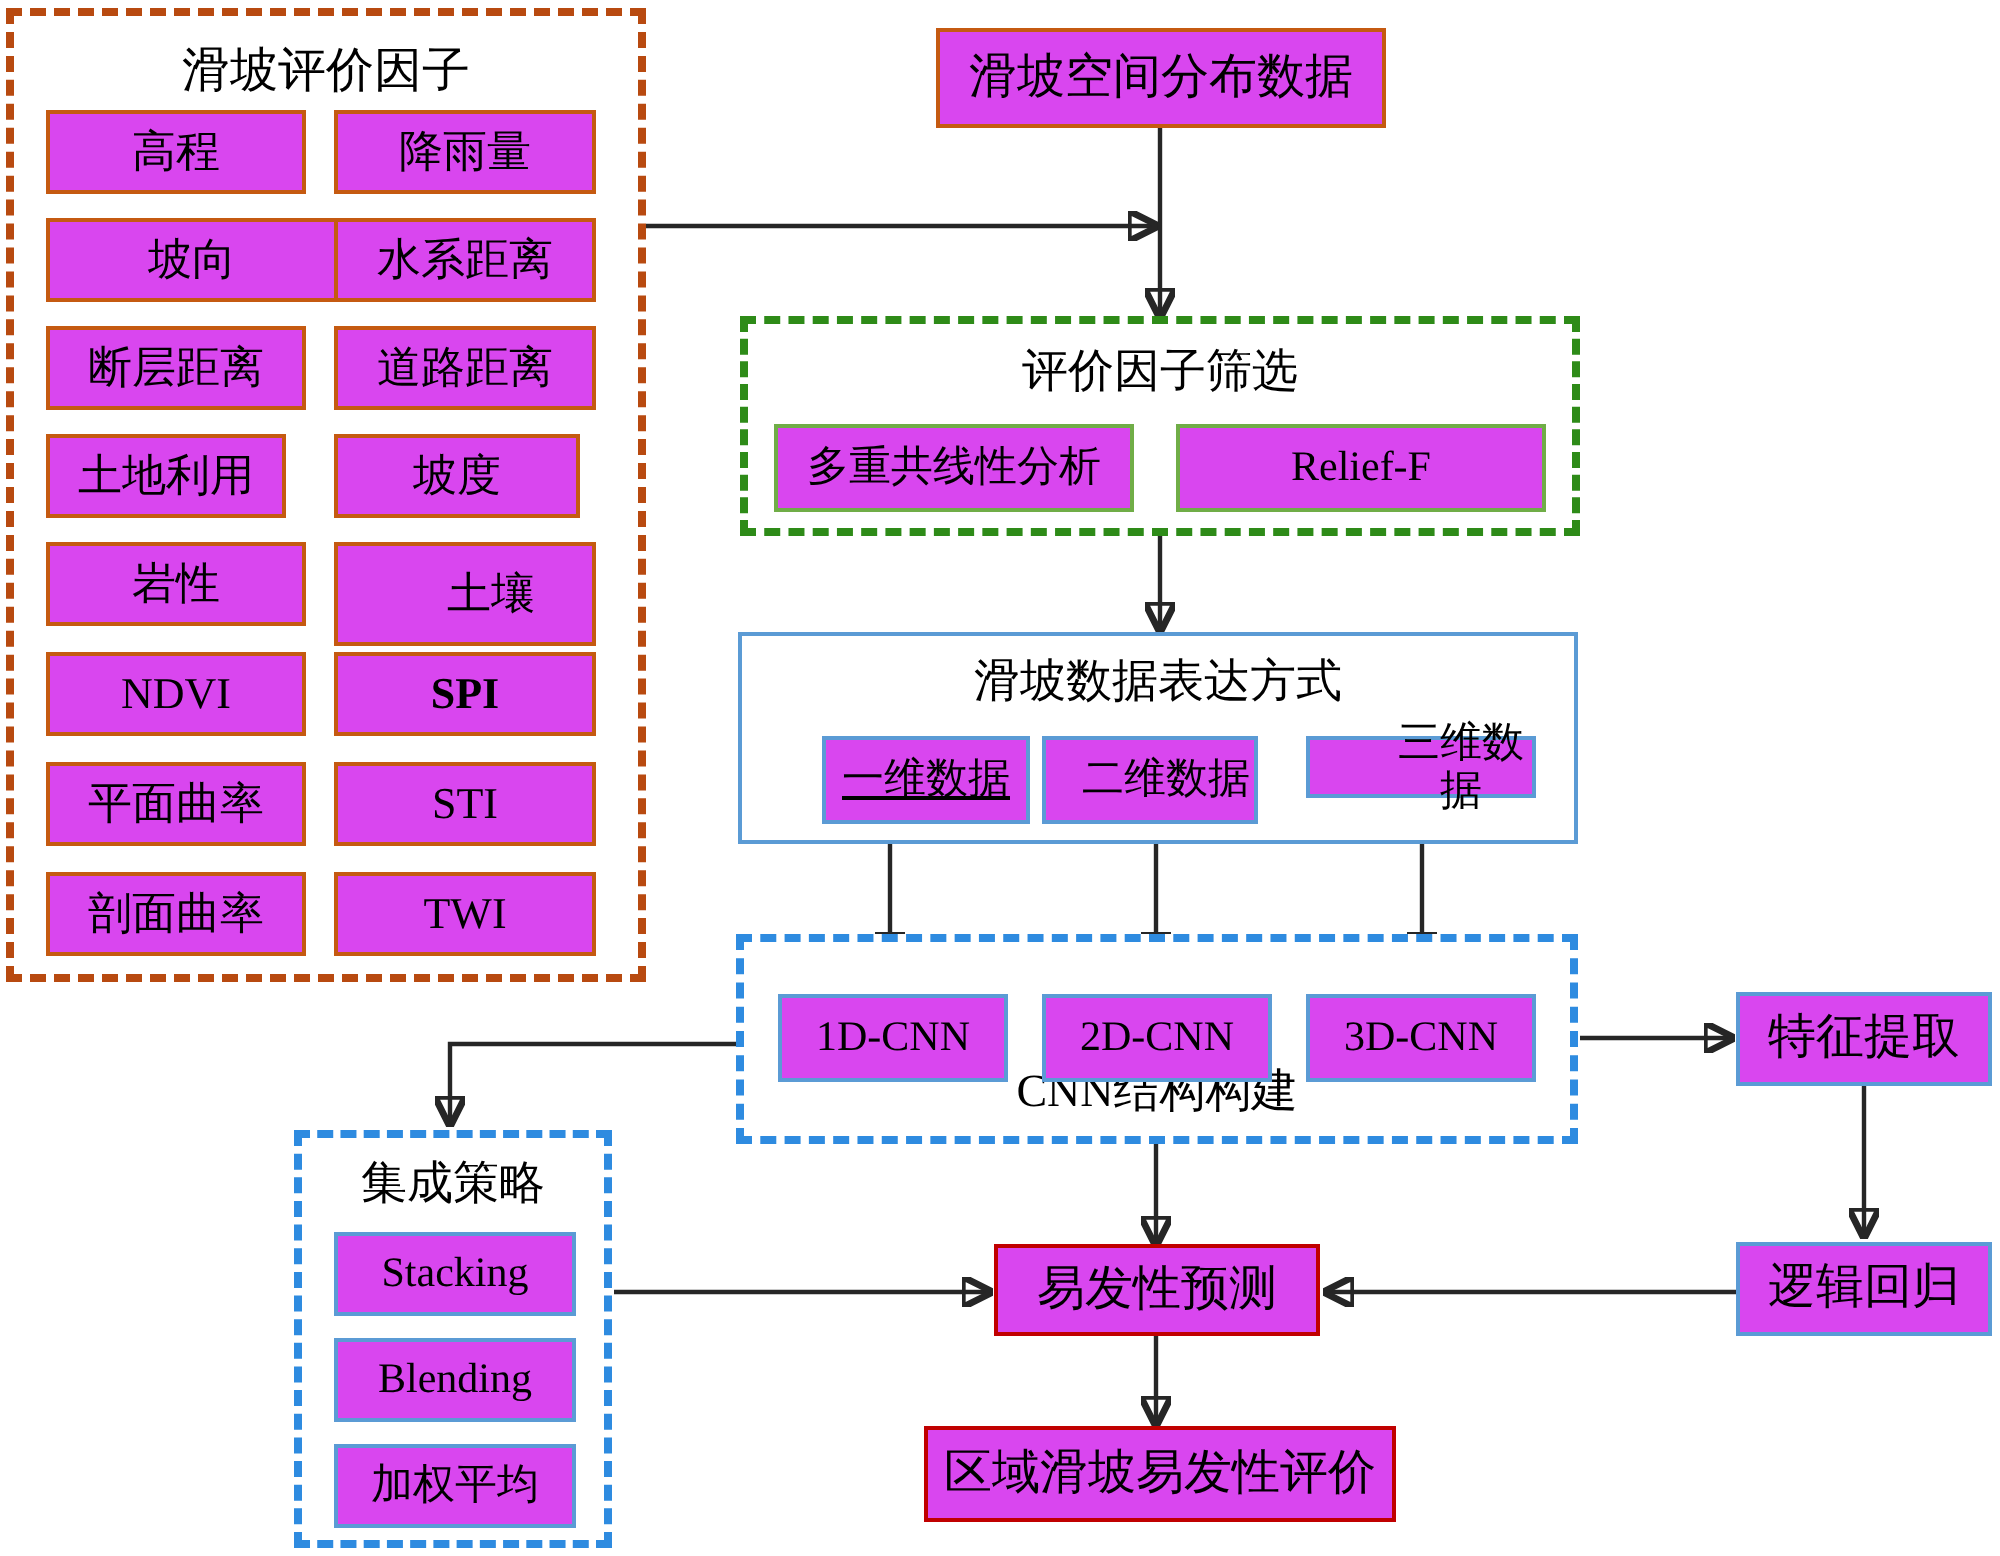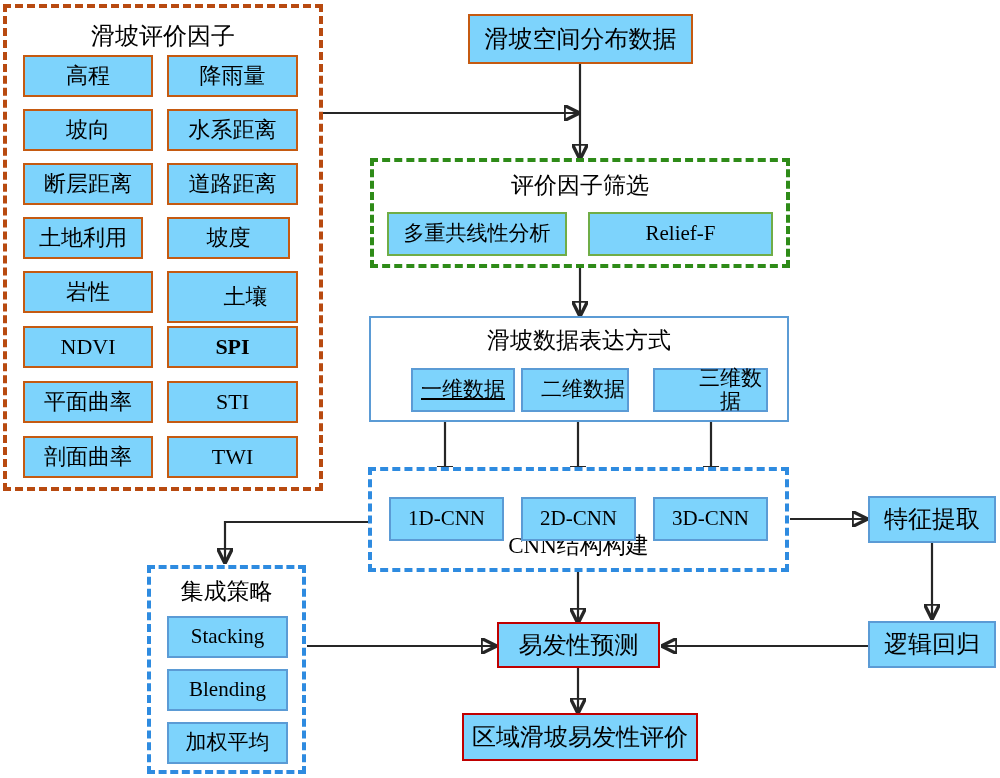--- a/index.html
+++ b/index.html
@@ -1,21 +1,21 @@
 <!DOCTYPE html>
 <html><head>
 <meta charset="utf-8">
 <style>
   html,body{margin:0;padding:0;background:#ffffff;}
   body{width:1000px;height:778px;position:relative;overflow:hidden;
        font-family:"Liberation Serif","DejaVu Serif",serif;color:#000;}
   #canvas{position:relative;width:1000px;height:778px;}
 
   .box{position:absolute;box-sizing:border-box;display:flex;align-items:center;
-       justify-content:center;text-align:center;background:#7dd3fc;line-height:1.1;}
+       justify-content:center;text-align:center;background:#d946ef;line-height:1.1;}
 
   
   .bd-orange{border:2px solid #C55A11;}
   .bd-orange-dash{border:4px dashed #B84A10;}
   .bd-green{border:2px solid #70AD47;}
   .bd-green-dash{border:4px dashed #2E8B18;}
   .bd-blue{border:2px solid #5B9BD5;}
   .bd-blue-dash{border:4px dashed #2E8BE0;}
   .bd-red{border:2px solid #C00000;}
 
@@ -68,21 +68,21 @@
     <line x1="578" y1="668" x2="578" y2="712" marker-end="url(#ah)"></line>
   </svg>
 
   <div class="grp bd-orange-dash" style="left:3px;top:4px;width:320px;height:487px;">
     <div class="grp-title" style="top:16px;font-size:24px;">滑坡评价因子</div>
   </div>
 
   <div class="box bd-orange lbl" style="left:23px;top:55px;width:130px;height:42px;">
     <span>高程</span>
     </div>
-  <div class="box bd-orange lbl" style="left:23px;top:109px;width:130px;height:42px;">
+  <div class="box bd-orange lbl" style="left:23px;top:109px;width:146px;height:42px;">
     <span>坡向</span>
     </div>
   <div class="box bd-orange lbl" style="left:23px;top:163px;width:130px;height:42px;">
     <span>断层距离</span>
     </div>
   <div class="box bd-orange lbl" style="left:23px;top:217px;width:120px;height:42px;">
     <span>土地利用</span>
     </div>
   <div class="box bd-orange lbl" style="left:23px;top:271px;width:130px;height:42px;">
     <span>岩性</span>
@@ -138,21 +138,21 @@
 
   <div class="grp bd-blue" style="left:369px;top:316px;width:420px;height:106px;">
     <div class="grp-title" style="top:11px;font-size:23px;">滑坡数据表达方式</div>
   </div>
   <div class="box bd-blue lbl-sm" style="left:411px;top:368px;width:104px;height:44px;text-decoration:underline;">
     <span>一维数据</span>
     </div>
   <div class="box bd-blue lbl-sm" style="left:521px;top:368px;width:108px;height:44px;padding-left:16px;">
     <span>二维数据</span>
     </div>
-  <div class="box bd-blue lbl-sm" style="left:653px;top:368px;width:115px;height:44px;padding-left:40px;">
+  <div class="box bd-blue lbl-sm" style="left:653px;top:368px;width:115px;height:31px;padding-left:40px;">
     <span>三维数据</span>
     </div>
 
   <div class="grp bd-blue-dash" style="left:368px;top:467px;width:421px;height:105px;">
     <div class="grp-title" style="top:63px;font-size:23px;">CNN结构构建</div>
   </div>
   <div class="box bd-blue lbl-sm" style="left:389px;top:497px;width:115px;height:44px;">
     <span>1D-CNN</span>
     </div>
   <div class="box bd-blue lbl-sm" style="left:521px;top:497px;width:115px;height:44px;">

